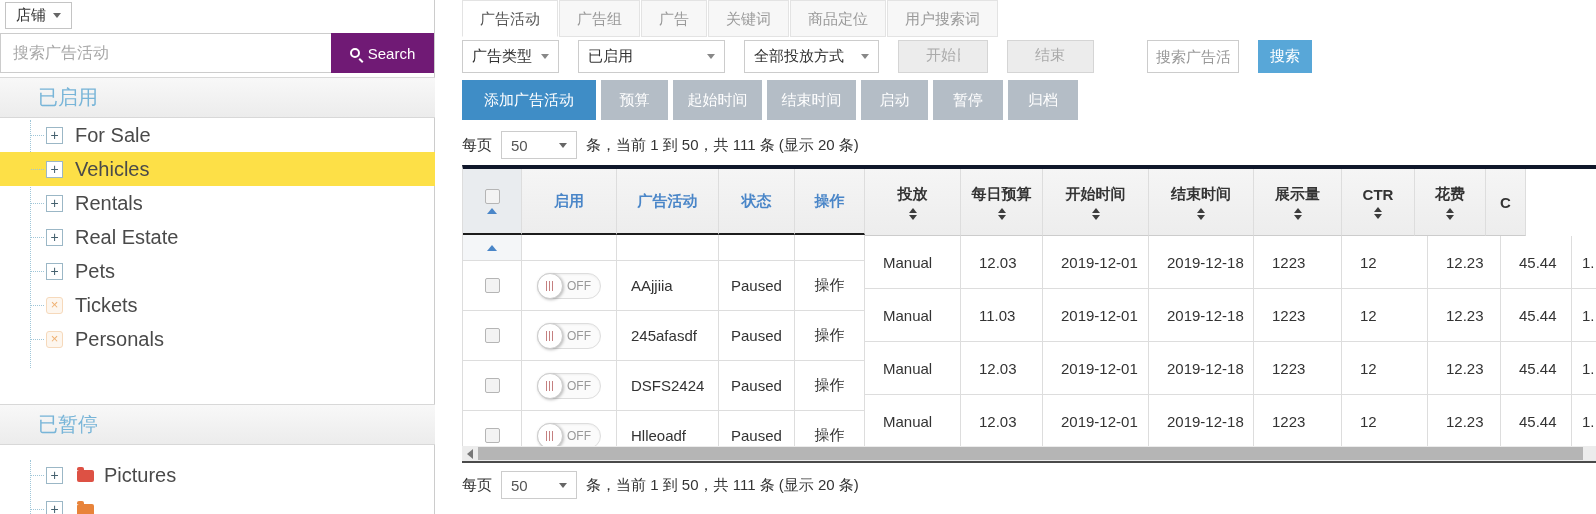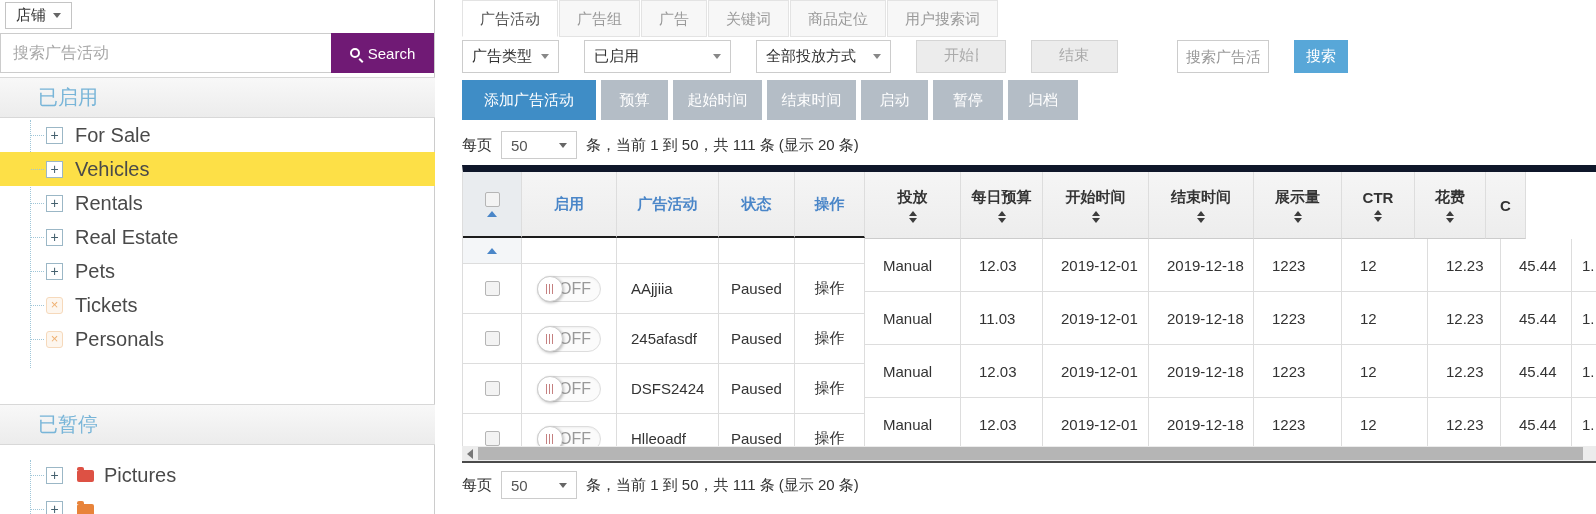--- a/index.html
+++ b/index.html
@@ -39,21 +39,21 @@
   .folder.orange { background:#e8833a; }
 
   
   .main { position:absolute; left:462px; top:0; width:1134px; height:514px; }
 
   .tabs { position:absolute; top:0; left:0; height:37px; display:flex; }
   .tab { height:37px; line-height:35px; padding:0 17px; font-size:15px; background:#f7f7f7; color:#9a9a9a;
     border:1px solid #e3e3e3; margin-right:1px; cursor:pointer; white-space:nowrap; }
   .tab.active { background:#fff; color:#555; border-bottom-color:#fff; }
 
-  .filters { position:absolute; top:40px; left:0; height:33px; display:flex; align-items:center; column-gap:25px; }
+  .filters { position:absolute; top:40px; left:0; height:33px; display:flex; align-items:center; column-gap:19px; }
   .sel { height:33px; border:1px solid #ccc; background:#fff; display:flex; align-items:center; justify-content:space-between;
     padding:0 9px; font-size:15px; color:#333; cursor:pointer; }
   .sel .caret-dn { border-top-color:#888; }
   .date-inp { height:33px; border:1px solid #d5d5d5; background:#ececec; color:#aaa; padding:0 27px; font-size:15px;
     font-family:Liberation Mono, monospace; }
   .date-inp::placeholder { color:#aaa; }
   .f-search { height:33px; border:1px solid #ccc; padding:0 8px; font-size:15px; font-family:inherit; outline:none; }
   .f-search::placeholder { color:#999; }
   .f-btn { height:33px; width:54px; background:#58a7d8; color:#fff; border:none; font-size:15px; cursor:pointer; font-family:inherit; }
 
@@ -61,21 +61,21 @@
   .abtn { height:40px; border:none; color:#fff; font-size:15px; background:#b4bdc6; cursor:pointer; font-family:inherit; white-space:nowrap; }
   .abtn.primary { background:#3f8dc6; }
 
   .pagebar { position:absolute; left:0; height:34px; display:flex; align-items:center; font-size:15px; color:#333; column-gap:9px; }
   .pb-top { top:128px; } .pb-bottom { top:468px; }
   .pp-select { width:76px; height:28px; border:1px solid #ccc; background:#fff; display:flex; align-items:center;
     justify-content:space-between; padding:0 9px; font-size:15px; color:#555; cursor:pointer; }
 
   
   .tablewrap { position:absolute; top:165px; left:0; width:1134px; height:281px; overflow:hidden; display:flex; align-items:flex-start; }
-  .tg { flex:none; border-top:7px solid #0f172a; }
+  .tg { flex:none; border-top:4px solid #0f172a; }
   .tg-fixed { border-left:1px solid #ddd; }
   .trow { display:flex; }
   .cell { border-right:1px solid #ddd; border-bottom:1px solid #ddd; display:flex; align-items:center; font-size:15px; background:#fff; }
   .thead .cell { background:linear-gradient(#f5f5f5,#ededed); flex-direction:column; justify-content:center; gap:4px;
     font-weight:bold; border-bottom:1px solid #ccc; }
   .tg-fixed .thead .cell { height:66px; border-bottom:2px solid #1c1c1c; }
   .tg-scroll .thead .cell { height:67px; }
   .tg-fixed .thead .cell.blue { color:#4a86c8; }
   .cell.chk-h { background:#e9ecef !important; }
   .tsub .cell { height:26px; }
@@ -90,21 +90,21 @@
   .thead .s1,.thead .s2,.thead .s3,.thead .s4,.thead .s5,.thead .s6,.thead .s7,.thead .s8,.thead .s9 { padding-left:0; justify-content:center; }
   .sort { display:flex; flex-direction:column; gap:2px; align-items:center; }
   .sort i { width:0; height:0; border-left:4px solid transparent; border-right:4px solid transparent; display:block; }
   .sort .u { border-bottom:5px solid #3d3d3d; }
   .sort .d { border-top:5px solid #3d3d3d; }
   .tri-blue { width:0; height:0; border-left:5px solid transparent; border-right:5px solid transparent; border-bottom:6px solid #4a86c8; }
   .cb { appearance:none; -webkit-appearance:none; width:15px; height:15px; border:1px solid #b5b5b5; background:#f3f3f3; border-radius:2px; cursor:pointer; }
   .toggle { position:relative; width:64px; height:26px; border:1px solid #ddd; border-radius:13px; background:#fbfbfb;
     display:inline-flex; align-items:center; justify-content:flex-end; padding-right:9px; cursor:pointer;
     box-shadow:inset 0 1px 2px rgba(0,0,0,.05); }
-  .toggle .off { color:#999; font-size:16px; }
+  .toggle .off { color:#999; font-size:12px; }
   .knob { position:absolute; left:-1px; top:-1px; width:26px; height:26px; border-radius:50%; background:#fff;
     border:1px solid #ccc; box-shadow:1px 1px 3px rgba(0,0,0,.25); display:flex; align-items:center; justify-content:center; }
   .knob::before { content:""; width:8px; height:10px;
     background:repeating-linear-gradient(90deg,#c58080 0,#c58080 1px,transparent 1px,transparent 3px); }
 
   
   .hscroll { position:absolute; top:446px; left:0; width:1134px; height:15px; background:#ececec; display:flex; align-items:center; }
   .hs-arrow { width:0; height:0; border-top:5px solid transparent; border-bottom:5px solid transparent; border-right:6px solid #777; margin:0 5px; }
   .hs-thumb { width:1105px; height:13px; background:#b5b5b5; cursor:grab; }
   .hline { position:absolute; top:461px; left:0; width:1134px; border-top:2px solid #4a4a4a; }

